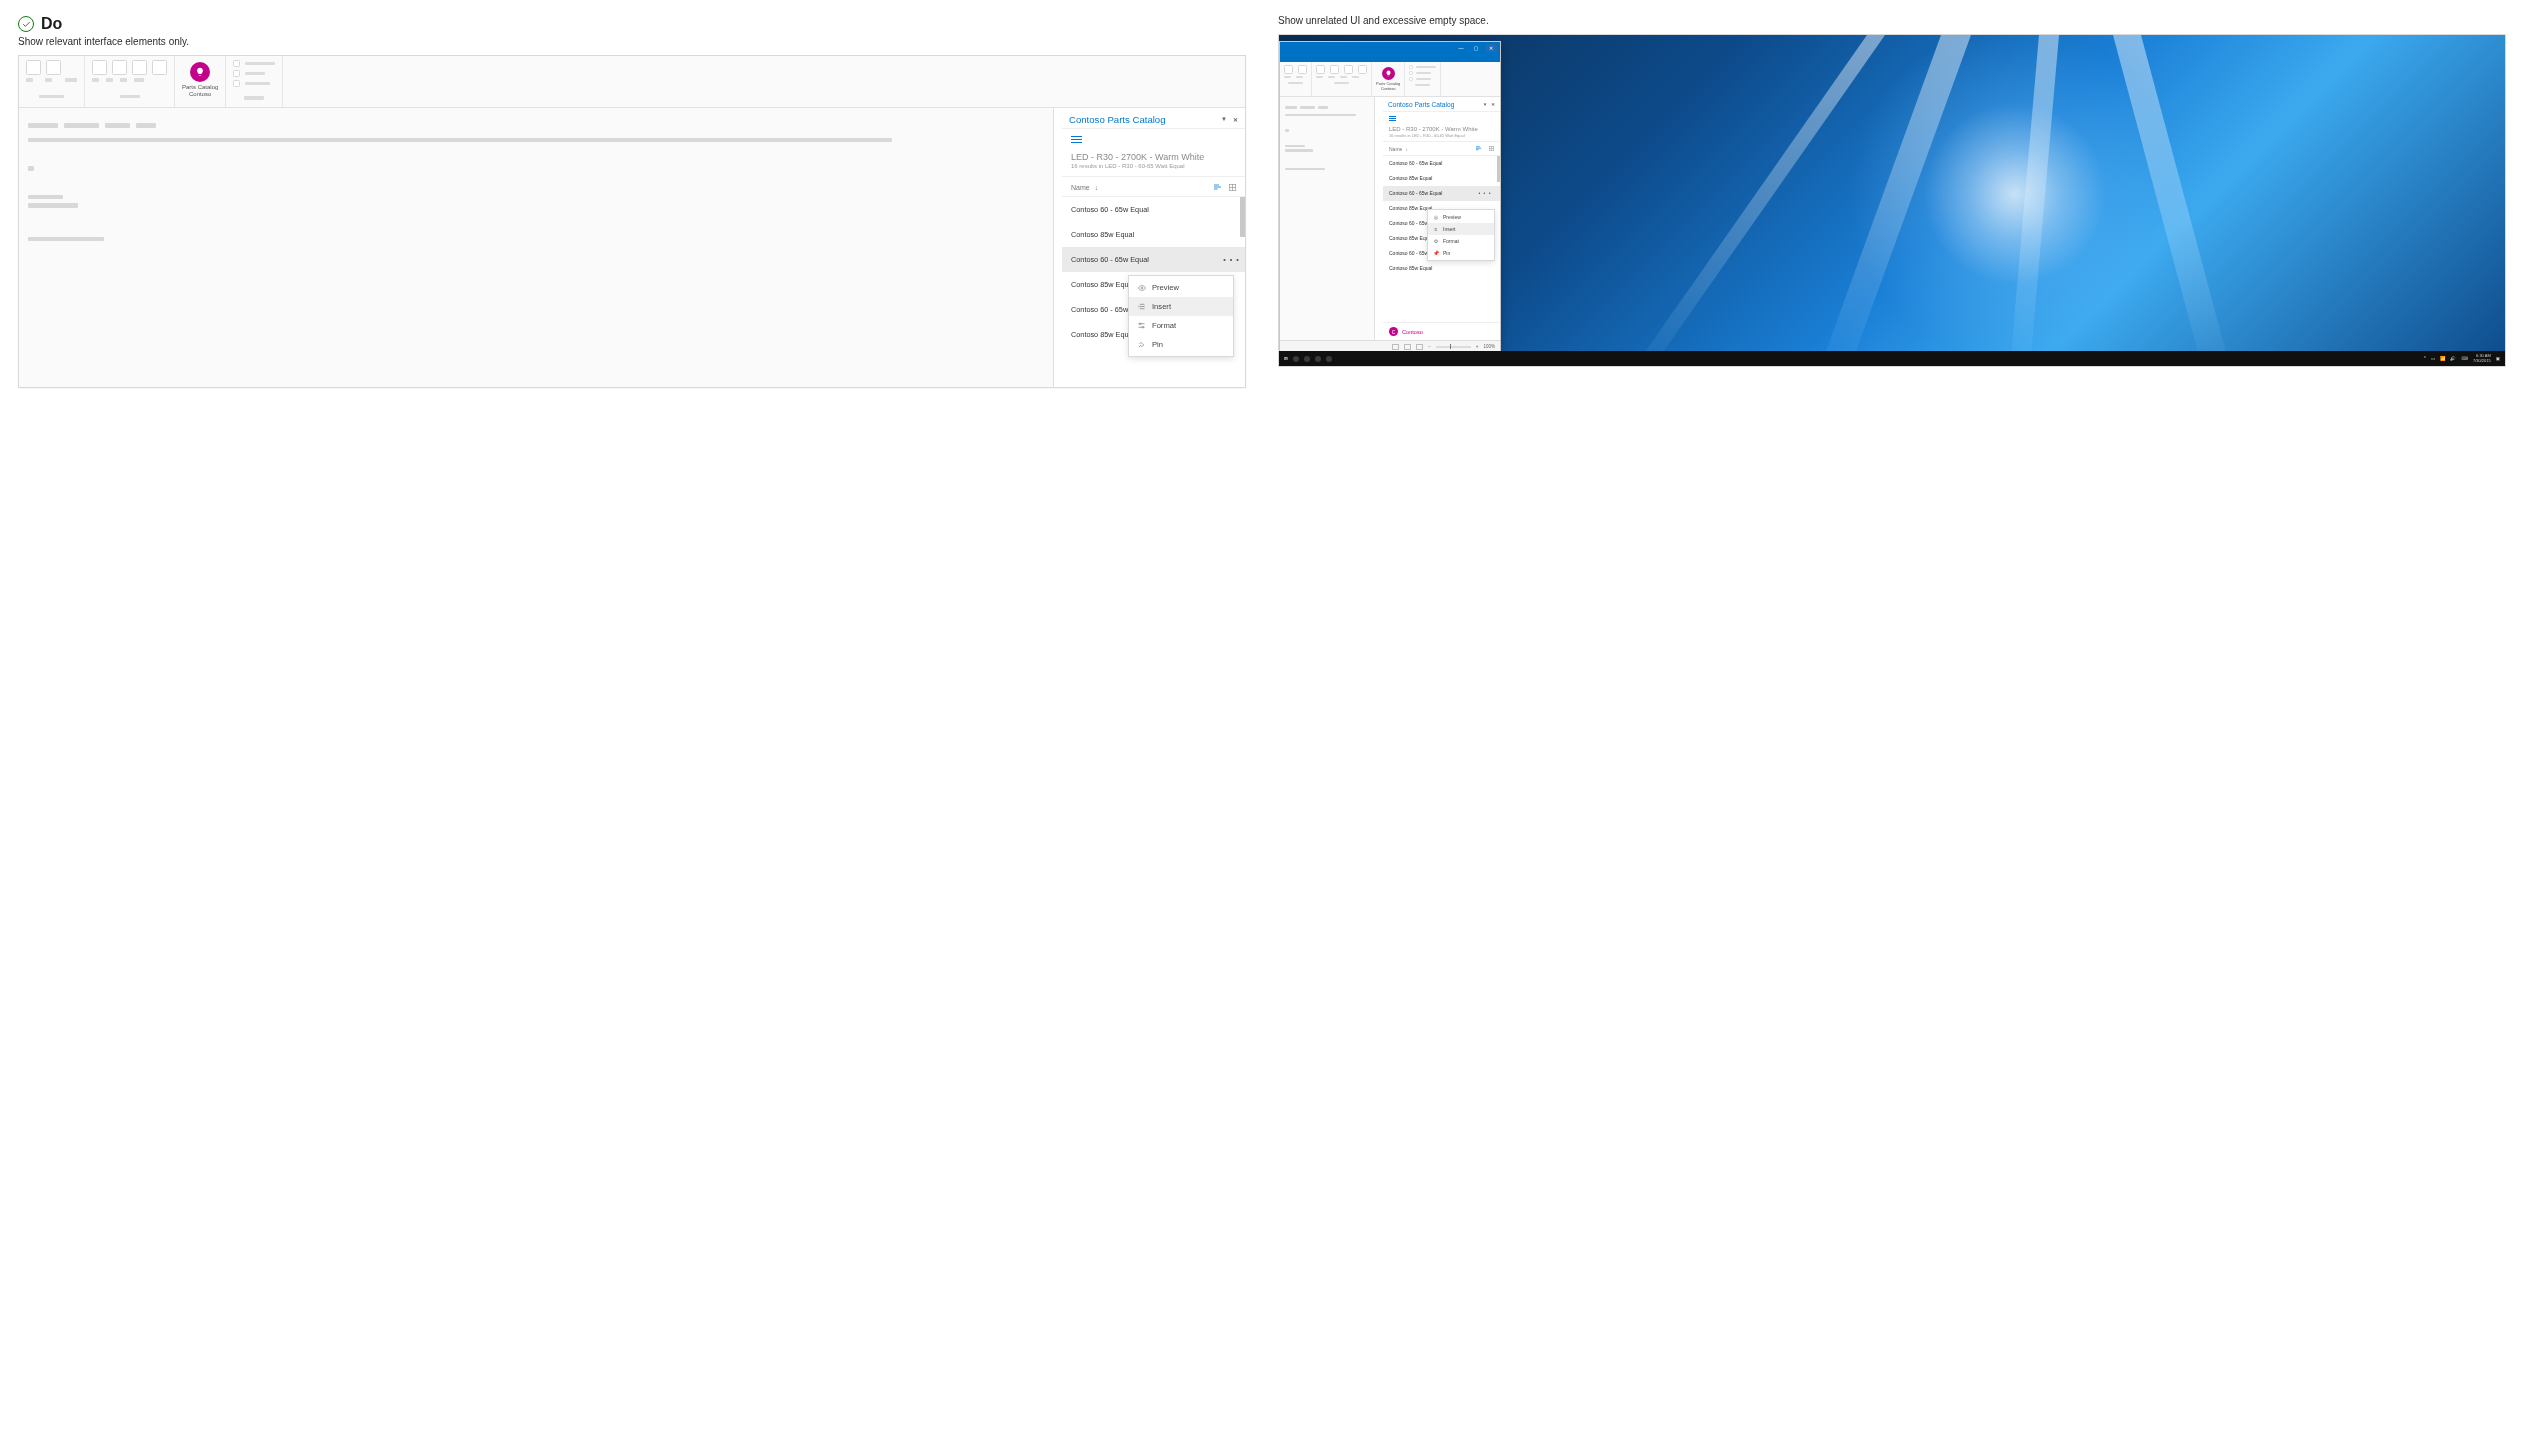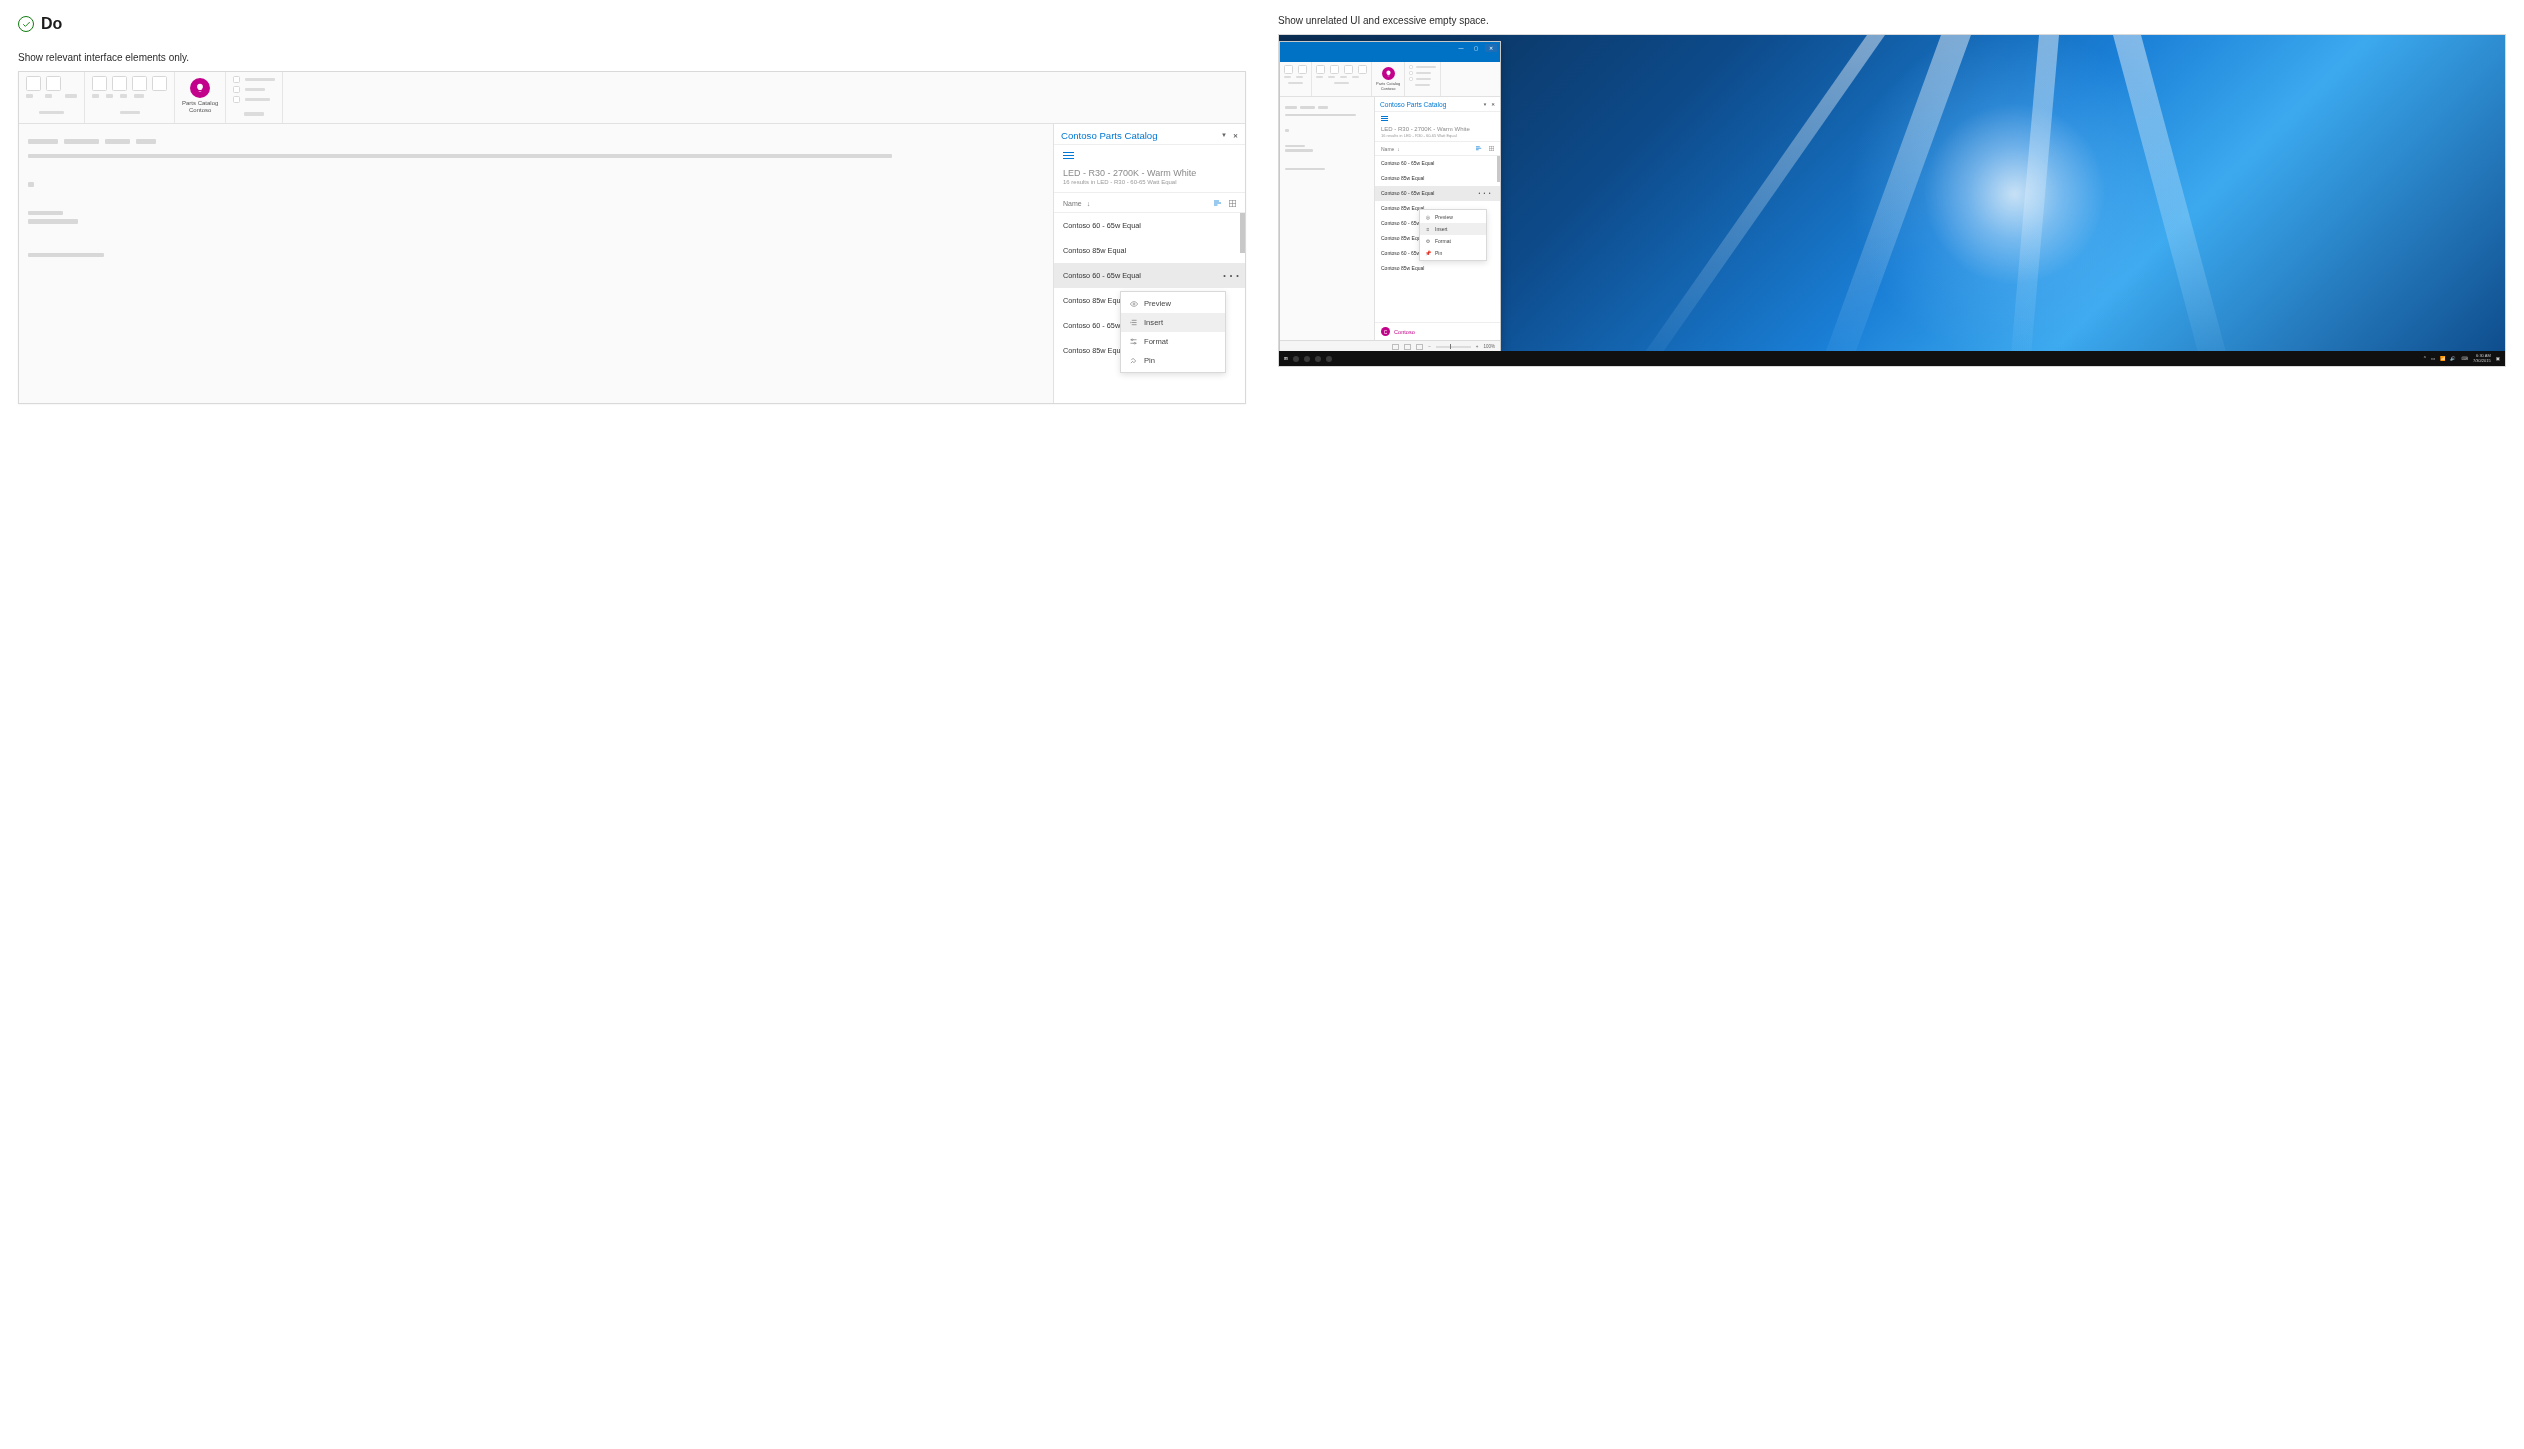--- a/index.html
+++ b/index.html
@@ -1,21 +1,21 @@
 <!DOCTYPE html>
 <html style="font-size:8px"><head>
 <meta charset="utf-8">
 <style>
   * { box-sizing: border-box; margin: 0; padding: 0; }
   body { font-family: "Segoe UI", Arial, sans-serif; background: #fff; padding: 15px 18px; color: #1b1b1b; }
 
   .cols { display: flex; gap: 32px; }
   .col { flex: 1 1 0; min-width: 0; }
 
-  .hdr-row { display: flex; align-items: center; gap: 7px; margin-bottom: 19px; }
+  .hdr-row { display: flex; align-items: center; gap: 7px; margin-bottom: 3px; }
   .hdr-row .ttl { font-size: 16px; font-weight: 700; }
   .sub { font-size: 10px; color: #2b2b2b; margin-bottom: 8px; }
 
   .ico-circle { width: 16px; height: 16px; border-radius: 50%; display: flex; align-items: center; justify-content: center; }
   .ico-do { border: 1px solid #107c10; }
   .ico-do svg { stroke: #107c10; }
   .ico-dont { border: 1px solid #d13438; position: relative; }
   .ico-dont svg { stroke: #d13438; }
 
   
@@ -37,21 +37,21 @@
   .bulb-circle { width: 20px; height: 20px; border-radius: 50%; background: #c2028b; display: flex; align-items: center; justify-content: center; }
   .bulb-circle svg { fill: #fff; }
   .bulb-lbl { font-size: 6px; color: #555; text-align: center; line-height: 1.15; }
 
   
   .do-body { display: flex; height: calc(100% - 52px); }
   .doc-sk { flex: 1 1 auto; padding: 15px 9px; background: #fafafa; overflow:hidden; }
   .sk-line { height: 4.5px; background: #d8d8d8; margin-bottom: 4px; border-radius: 1px; }
 
   
-  .pane { width: 192px; border-left: 0.5px solid #e1e1e1; background: #fff; display: flex; flex-direction: column; position:relative; }
+  .pane { width: 192px; border-left: 0.5px solid #e1e1e1; background: #fff; display: flex; flex-direction: column; position:relative;padding-left:8px; }
   .pane-hdr { display: flex; align-items: center; justify-content: space-between; padding: 5px 7px 3px 7px; border-bottom: 0.5px solid #eee; height:21px; }
   .pane-title { color: #0078d4; font-size: 9.6px; font-weight: 400; }
   .pane-ctrl { color: #666; display: flex; gap: 6px; font-size: 6px; }
   .ham { padding: 7px 9px; }
   .ham-ico { width: 10.6px; height: 7px; display:flex; flex-direction:column; justify-content:space-between; }
   .ham-ico span { height: 1px; background: #0078d4; display:block; }
 
   .search-row { padding: 2px 9px 4px; }
   .search-title { font-size: 9px; color: #8a8a8a; font-weight: 300; }
   .search-sub { font-size: 6px; color: #9a9a9a; margin-top: 1px; }

